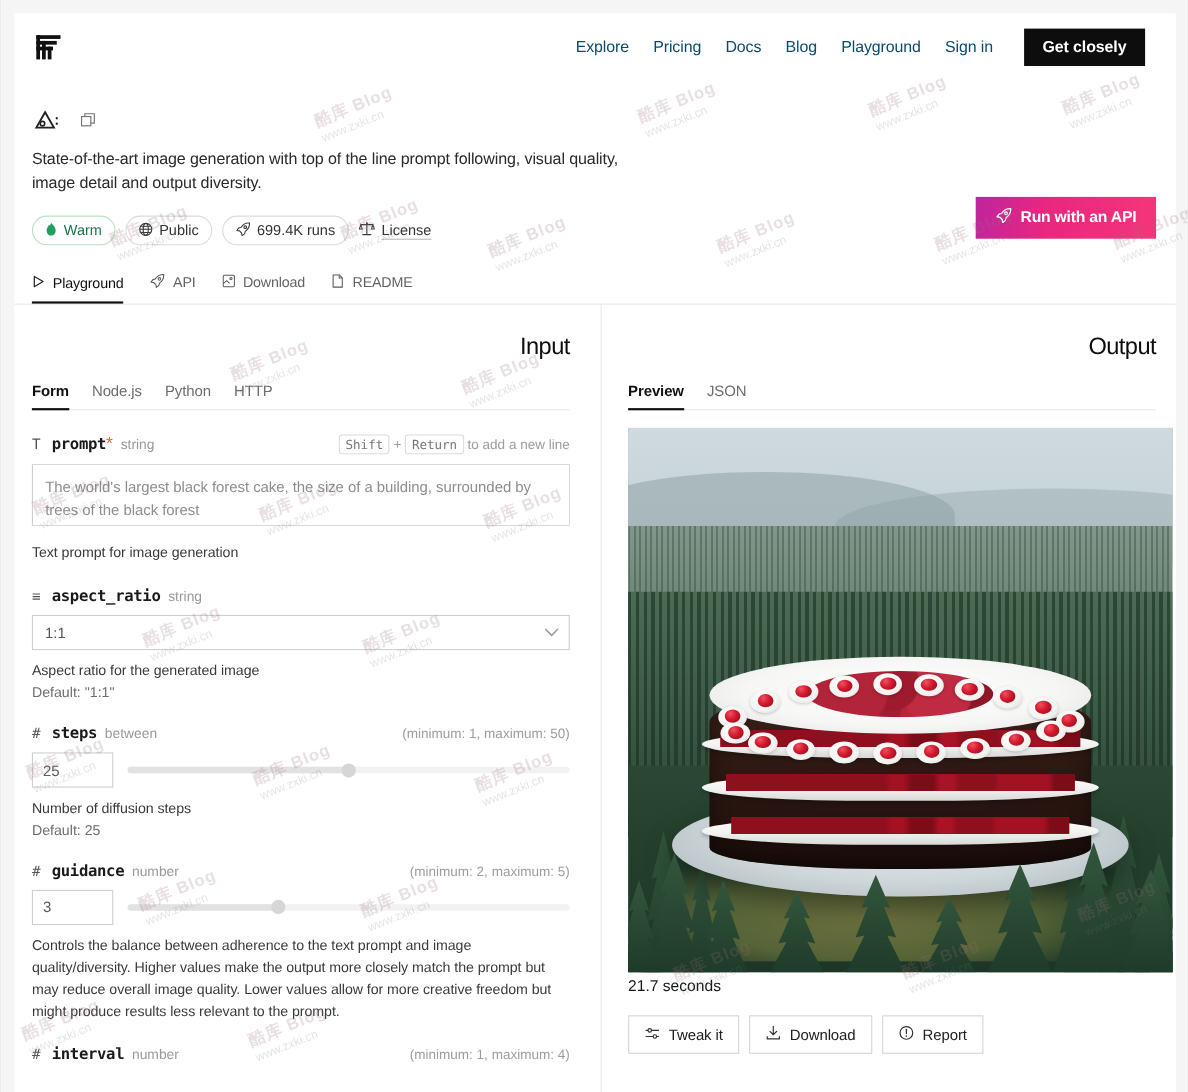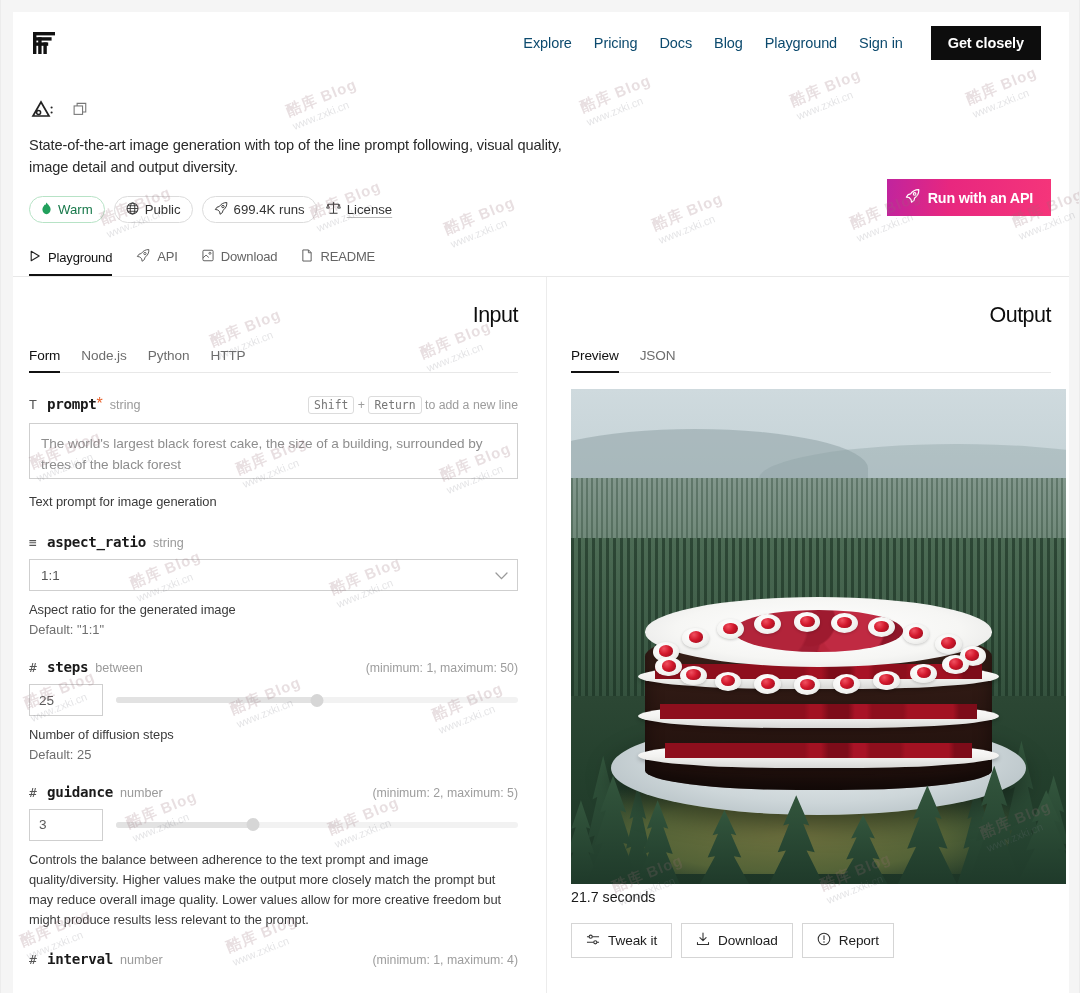--- a/index.html
+++ b/index.html
@@ -124,21 +124,21 @@
     flex: 1; padding: 26px 18px 0 24px;
     position: relative; overflow: hidden;
   }
   .panel-title { font-size: 21.5px; font-weight: 400; color: #0e0e0e; letter-spacing:-0.5px;text-align:right;}
 
   .subtabs { margin-top: 20px; display:flex; gap: 21px; position: relative;}
   .stab {
     font-size: 13.6px; color: #6d6d6d; padding-bottom: 8px; cursor: pointer;
     border-bottom: 2.5px solid transparent; letter-spacing:-0.1px;
   }
-  .stab.active { color: #111; font-weight: 400; border-bottom-color: #111; }
+  .stab.active { color: #111; font-weight: 700; border-bottom-color: #111; }
   .subtabs-rule { height: 1px; background: #e8e8e8; margin-top: -1px; }
 
   
   .field { margin-top: 22px; }
   .field-head { display: flex; align-items: baseline; }
   .fname {
     font-family: "DejaVu Sans Mono", monospace;
     font-size: 14.2px; color: #1a1a1a; font-weight: 700;
     letter-spacing: -0.3px;
   }

